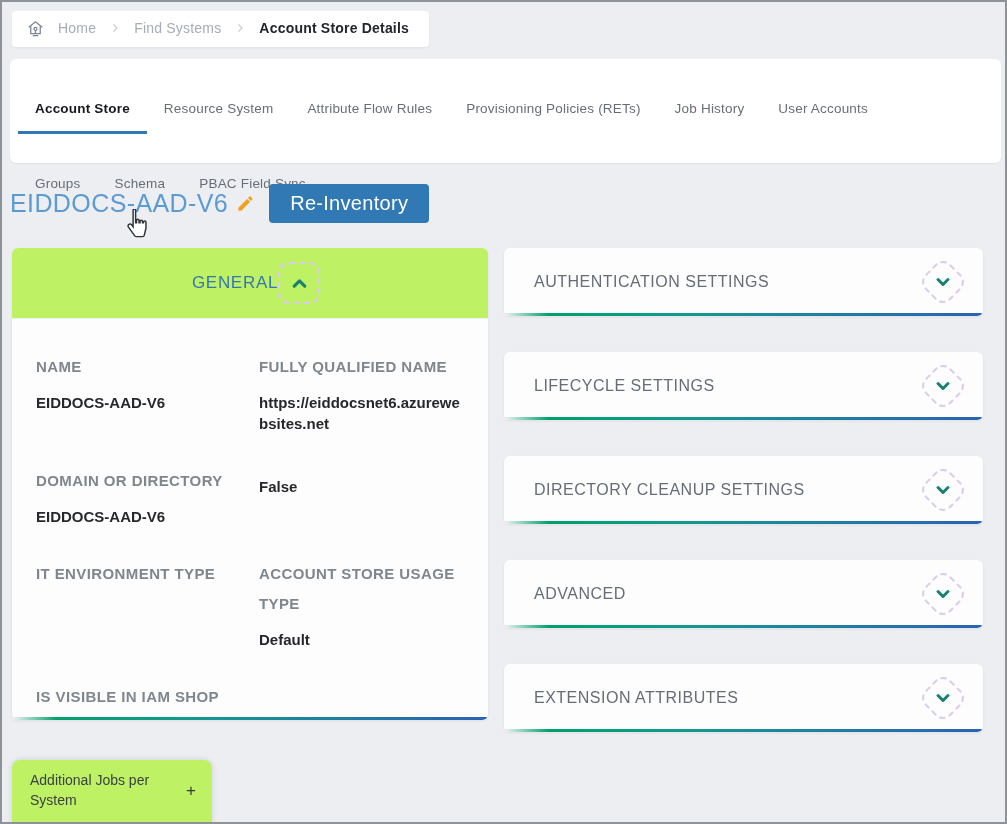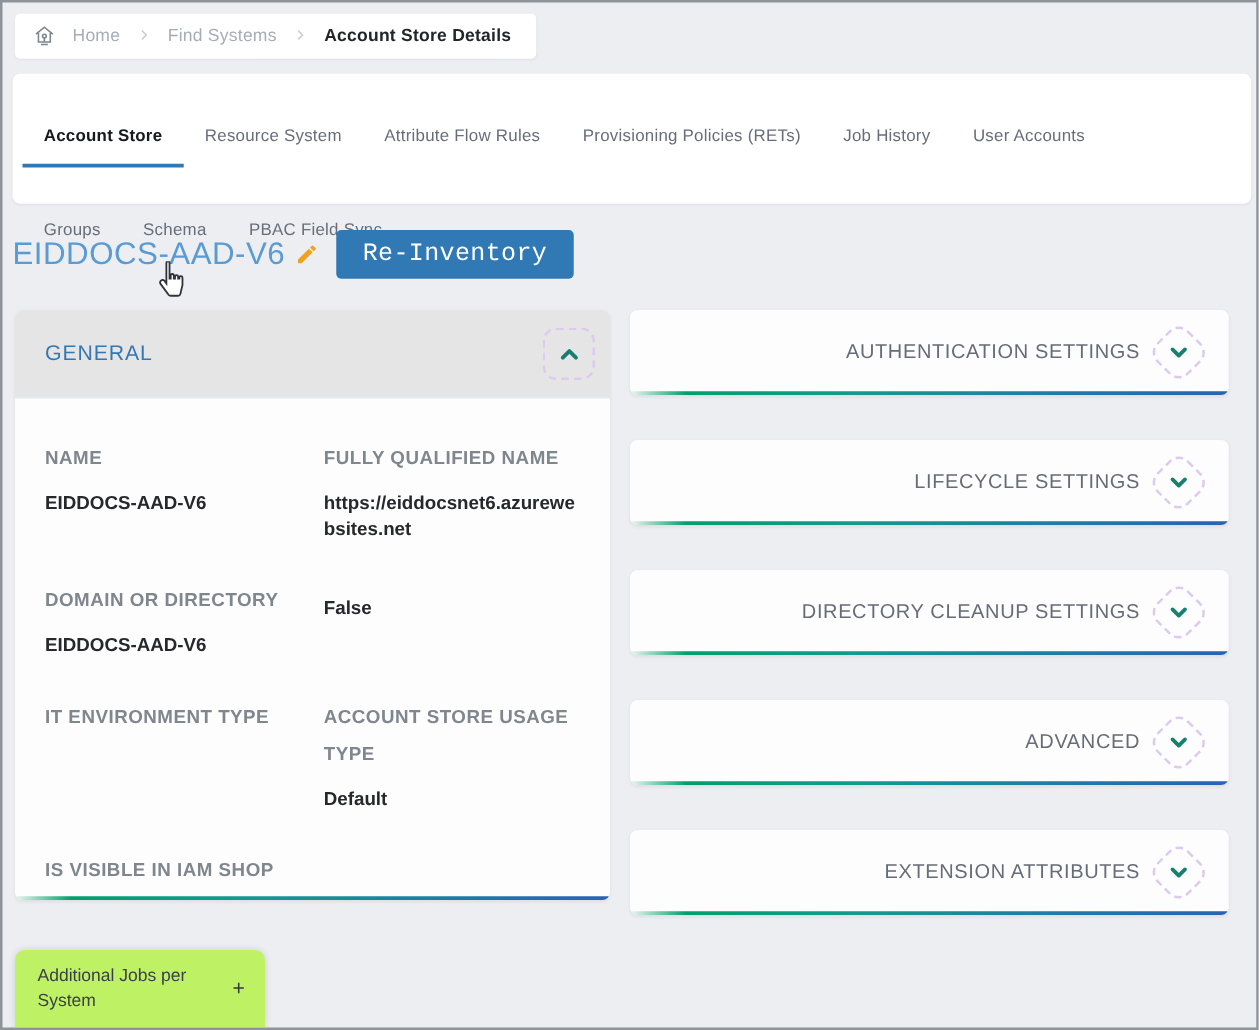--- a/index.html
+++ b/index.html
@@ -27,49 +27,49 @@
   .tab.active { color:#17191D; font-weight:bold; }
   .tab.active::after { content:""; position:absolute; left:0; right:0; bottom:0;
                        height:3px; background:#3079B5; }
 
   
   .title-row { position:absolute; left:8px; top:182px; display:flex; align-items:center; }
   .page-title { font-size:25px; color:#5B9BD3; letter-spacing:.4px; cursor:pointer; }
   .pencil-btn { margin-left:8px; display:flex; align-items:center; cursor:pointer; background:none; border:none; }
   .reinventory-btn { margin-left:14px; background:#3079B5; color:#fff; font-size:20px;
                      padding:8px 21px; border-radius:4px; border:none; letter-spacing:.3px;
-                     font-family:Liberation Mono, monospace; cursor:pointer; }
+                     font-family:Liberation Sans, sans-serif; cursor:pointer; }
 
   
   .main { position:absolute; left:10px; top:246px; width:973px; display:flex; gap:16px; }
   .left-col  { width:476px; }
   .right-col { width:479px; }
 
   .panel-gradient { position:absolute; bottom:0; left:0; right:0; height:3px;
      background:linear-gradient(90deg,#EDF6F1 0px,#00A06B 45px,#129A8F 38%,#2B62B4 100%); }
 
   .general-panel { position:relative; background:#FDFDFE; border-radius:6px; height:472px;
                    box-shadow:0 1px 3px rgba(25,35,50,.07); overflow:hidden; }
-  .general-header { height:71px; display:flex; align-items:center; justify-content:space-between;
-                    padding:0 12px 0 24px; border-bottom:1px solid #F0F2F5; background:#e5e5e5; }
+  .general-header { height:71px; display:flex; align-items:center; justify-content:center;
+                    padding:0 12px 0 24px; border-bottom:1px solid #F0F2F5; background:#bef264; }
   .general-title { font-size:17px; color:#3577B2; letter-spacing:.7px; }
   .collapse-btn { width:42px; height:42px; border:2px dashed #DCCBEE; border-radius:11px;
                   background:transparent; display:flex; align-items:center; justify-content:center;
                   cursor:pointer; }
 
   .fields { display:grid; grid-template-columns:1fr 1fr; column-gap:18px;
             padding:33px 24px 0; }
   .field { margin-bottom:32px; }
   .field-label { font-size:15px; font-weight:bold; color:#7F868E; letter-spacing:.4px;
                  line-height:2.0; }
   .field-value { margin-top:10px; font-size:15px; font-weight:bold; color:#26282C;
                  line-height:1.4; word-break:break-all; }
 
   .cpanel { position:relative; background:#FDFDFE; border-radius:6px; height:68px;
-            margin-bottom:36px; display:flex; align-items:center; justify-content:flex-end;
+            margin-bottom:36px; display:flex; align-items:center; justify-content:space-between;
             padding:0 16px 0 30px; box-shadow:0 1px 3px rgba(25,35,50,.07); overflow:hidden;gap:13px; }
   .cpanel-title { font-size:16px; color:#666D77; letter-spacing:.5px; }
   .diamond-btn { width:36px; height:36px; border:2px dashed #DCCBEE; border-radius:11px;
                  transform:rotate(45deg); background:transparent; display:flex;
                  align-items:center; justify-content:center; cursor:pointer; margin-right:6px; }
   .diamond-btn svg { transform:rotate(-45deg); }
 
   
   .footer-card { position:absolute; left:10px; bottom:0; width:200px; height:62px;
                  background:#bef264; border-radius:8px 8px 0 0;

